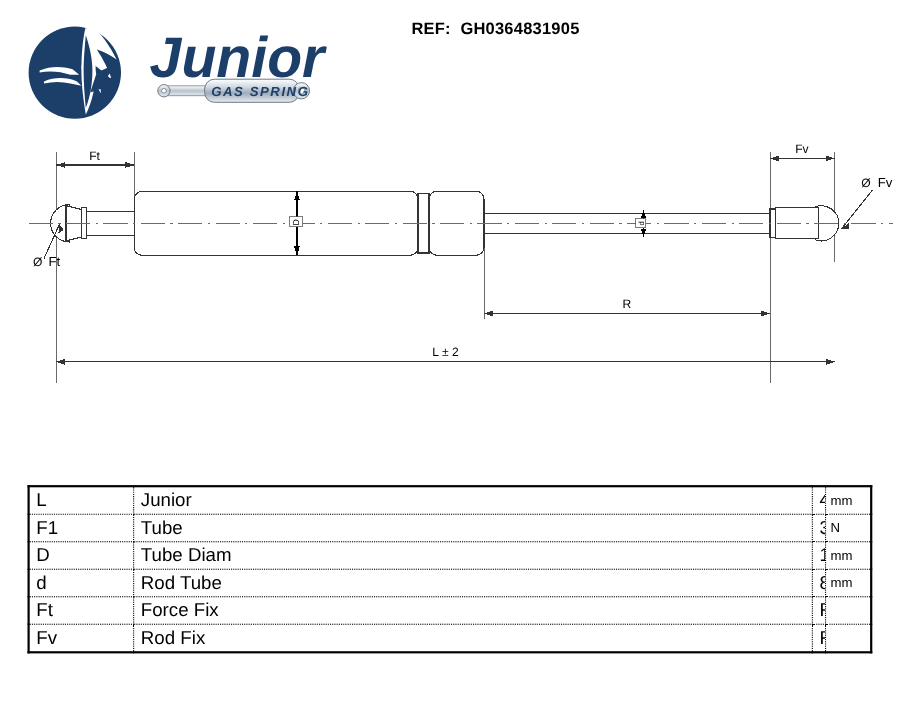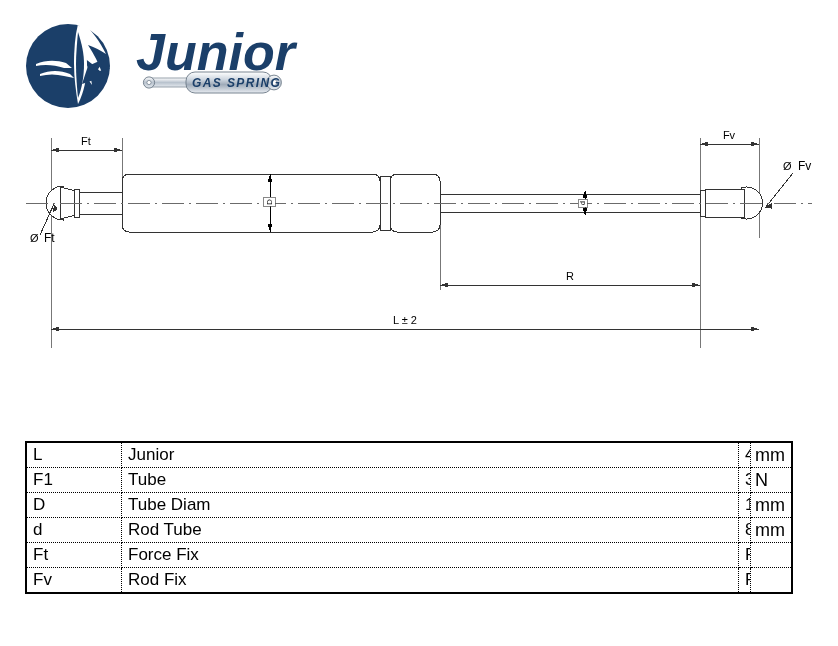--- a/index.html
+++ b/index.html
@@ -72,21 +72,21 @@
     white-space: nowrap;
   }
   #spec-table tr:last-child td {
     border-bottom: none;
   }
   #spec-table td.col-sym   { width: 88px; }
   #spec-table td.col-desc  { width: 610px; }
   #spec-table td.col-val   { width: 0px; text-align: right; padding-right: 5px; }
   #spec-table td.col-unit  {
     width: 36px;
-    font-size: 18px;
+    font-size: 12px;
     border-right: none;
     padding-left: 4px;
   }
 </style>
 </head>
 <body>
 
 <div id="page">
 
   <div id="header">
@@ -128,20 +128,21 @@
         <rect x="14" y="60" width="48" height="9" rx="4.5" fill="url(#rodGrad)" stroke="#7d8a98" stroke-width="0.8"></rect>
         <circle cx="15" cy="64.5" r="5.6" fill="url(#rodGrad)" stroke="#6b7886" stroke-width="0.9"></circle>
         <circle cx="15" cy="64.5" r="2.1" fill="#ffffff" stroke="#6b7886" stroke-width="0.7"></circle>
         <rect x="52" y="54" width="86" height="21" rx="9" fill="url(#cylGrad)" stroke="#6b7886" stroke-width="0.9"></rect>
         <circle cx="140" cy="64.5" r="7.4" fill="url(#rodGrad)" stroke="#6b7886" stroke-width="0.9"></circle>
         <circle cx="140" cy="64.5" r="3.0" fill="#ffffff" stroke="#6b7886" stroke-width="0.7"></circle>
         <text x="58" y="69" font-family="'Liberation Sans', sans-serif" font-size="12" font-weight="bold" font-style="italic" letter-spacing="1.4" fill="#1b3f69">GAS SPRING</text>
       </g>
     </svg>
 
+    <div id="ref-line">REF:  GH0364831905</div>
   </div>
 
   <svg id="drawing" viewBox="0 0 838 240">
     <g stroke="#000000" fill="none" stroke-width="1" shape-rendering="crispEdges">
 
       <g stroke="#555555" stroke-width="0.8">
         <line x1="51" y1="20" x2="51" y2="230"></line>
         <line x1="122" y1="20" x2="122" y2="95"></line>
         <line x1="700" y1="20" x2="700" y2="230"></line>
         <line x1="759" y1="20" x2="759" y2="120"></line>

